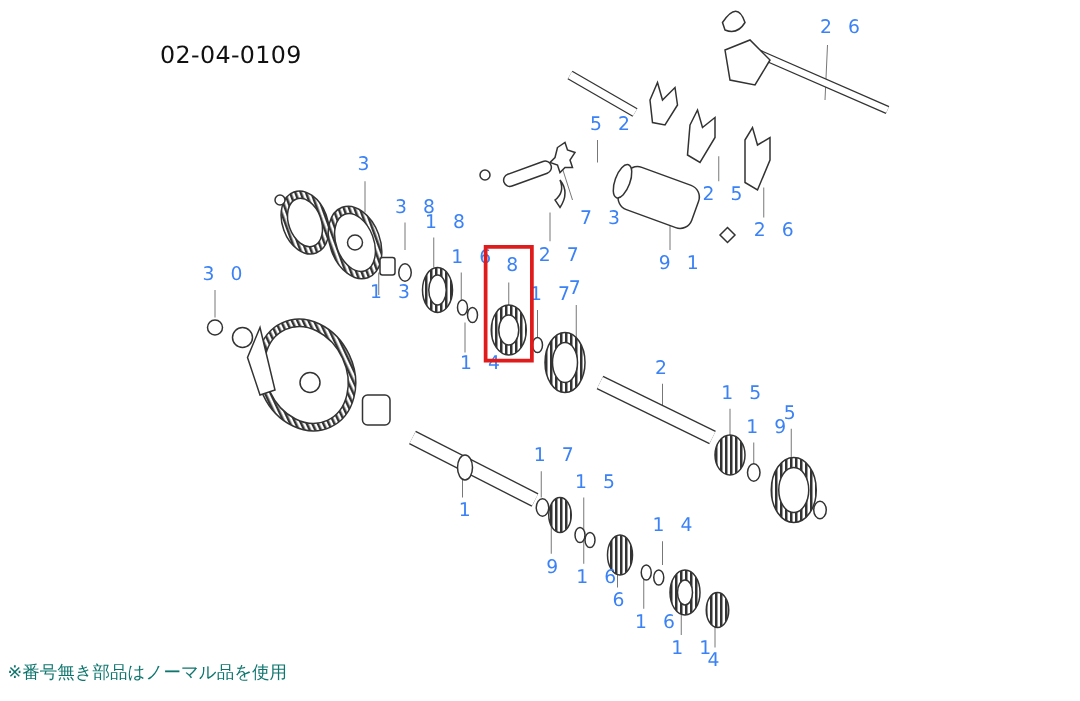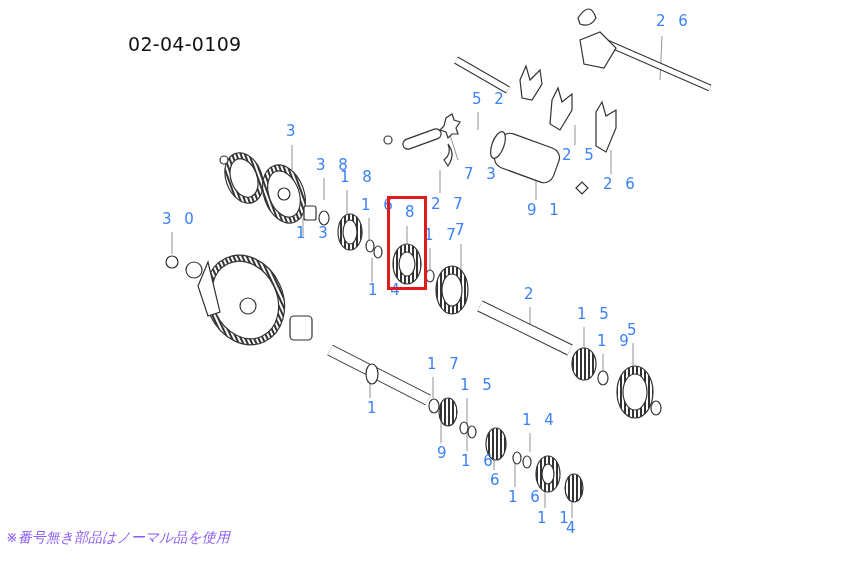--- a/index.html
+++ b/index.html
@@ -1,19 +1,19 @@
 <!DOCTYPE html>
 <html><head>
 <meta charset="utf-8">
 <style>
   html, body { margin: 0; padding: 0; background: #ffffff; }
   body { width: 864px; height: 561px; position: relative; overflow: hidden;
          font-family: "DejaVu Sans", "Liberation Sans", sans-serif; color: #111; }
   .code { position: absolute; left: 128px; top: 33px; font-size: 19px; letter-spacing: 0.3px; color: #111; text-align: right; }
-  .note { position: absolute; left: 6px; top: 529px; font-size: 14px; color: #8b5cf6; font-style: italic; }
+  .note { position: absolute; left: 6px; top: 529px; font-size: 14px; color: #0f766e; }
   .lbl { position: absolute; font-size: 15px; letter-spacing: 4px; color: #3b82f6; white-space: nowrap; line-height: 1; }
   svg.art { position: absolute; left: 0; top: 0; }
   .hl { position: absolute; left: 387px; top: 196px; width: 34px; height: 88px;
         border: 3px solid #e01b1b; box-sizing: content-box; }
 </style>
 </head>
 <body>
 
 <div class="code">02-04-0109</div>
 

